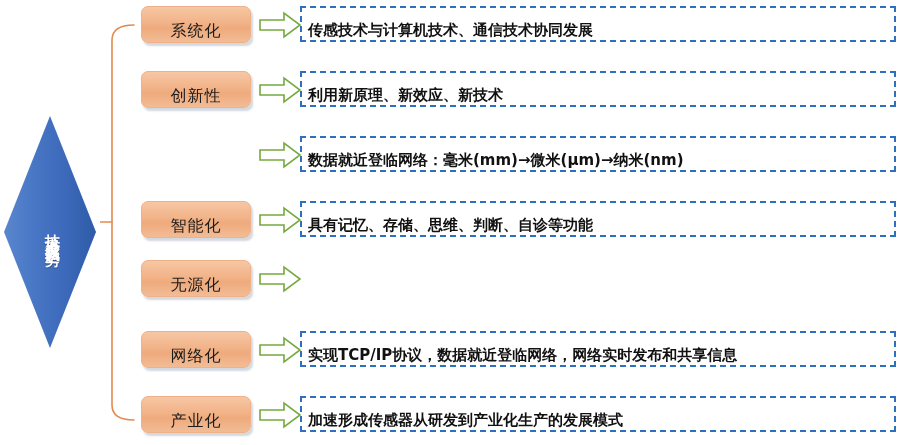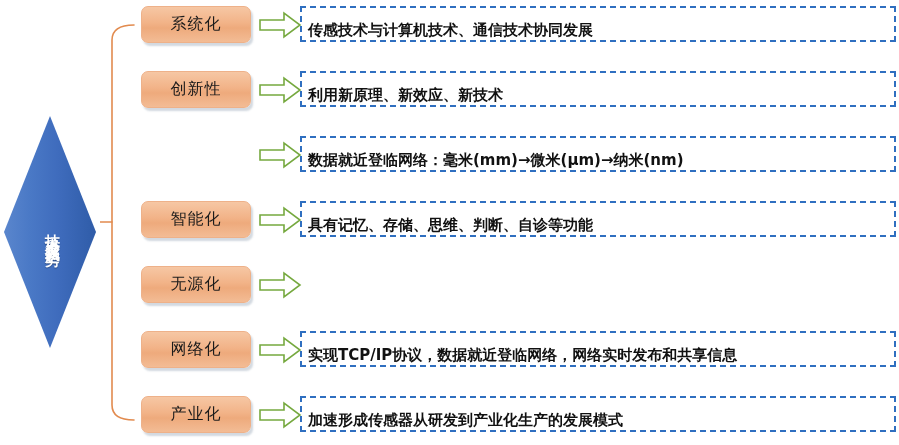--- a/index.html
+++ b/index.html
@@ -30,21 +30,21 @@
   
   .row{position:absolute;left:0;width:899px;height:40px;}
 
   .tag{
     position:absolute;left:141px;top:0px;width:110px;height:37px;
     border-radius:7px;
     background:linear-gradient(180deg,#f6c7a4 0%,#f2b388 45%,#eeaa7c 60%,#f3bc95 100%);
     box-shadow:2px 3px 2px rgba(120,140,160,.33);
     border:1px solid #eeb189;
     box-sizing:border-box;
-    display:flex;align-items:center;justify-content:center;
+    display:flex;align-items:flex-end;justify-content:center;
   }
   .tag-text{
     font-size:16px;color:#1b1b1b;font-weight:normal;letter-spacing:1px;
     font-family:"DejaVu Sans","Liberation Sans",sans-serif;
   }
 
   .arrow{position:absolute;left:258px;top:5px;width:44px;height:28px;}
 
   .desc{
     position:absolute;left:300px;top:0px;width:596px;height:36px;
@@ -136,21 +136,21 @@
     <div class="arrow">
       <svg width="44" height="28" viewBox="0 0 44 28" xmlns="http://www.w3.org/2000/svg">
         <polygon points="2,9 26,9 26,2 42,14 26,26 26,19 2,19" fill="#ffffff" stroke="#76a93f" stroke-width="1.6" stroke-linejoin="miter"></polygon>
       </svg>
     </div>
     <div class="desc">
       <span class="desc-text">具有记忆、存储、思维、判断、自诊等功能</span>
     </div>
   </div>
 
-  <div class="row" style="top:266px;">
+  <div class="row" style="top:260px;">
     <div class="tag">
       <span class="tag-text">无源化</span>
     </div>
     <div class="arrow">
       <svg width="44" height="28" viewBox="0 0 44 28" xmlns="http://www.w3.org/2000/svg">
         <polygon points="2,9 26,9 26,2 42,14 26,26 26,19 2,19" fill="#ffffff" stroke="#76a93f" stroke-width="1.6" stroke-linejoin="miter"></polygon>
       </svg>
     </div>
   </div>
 

